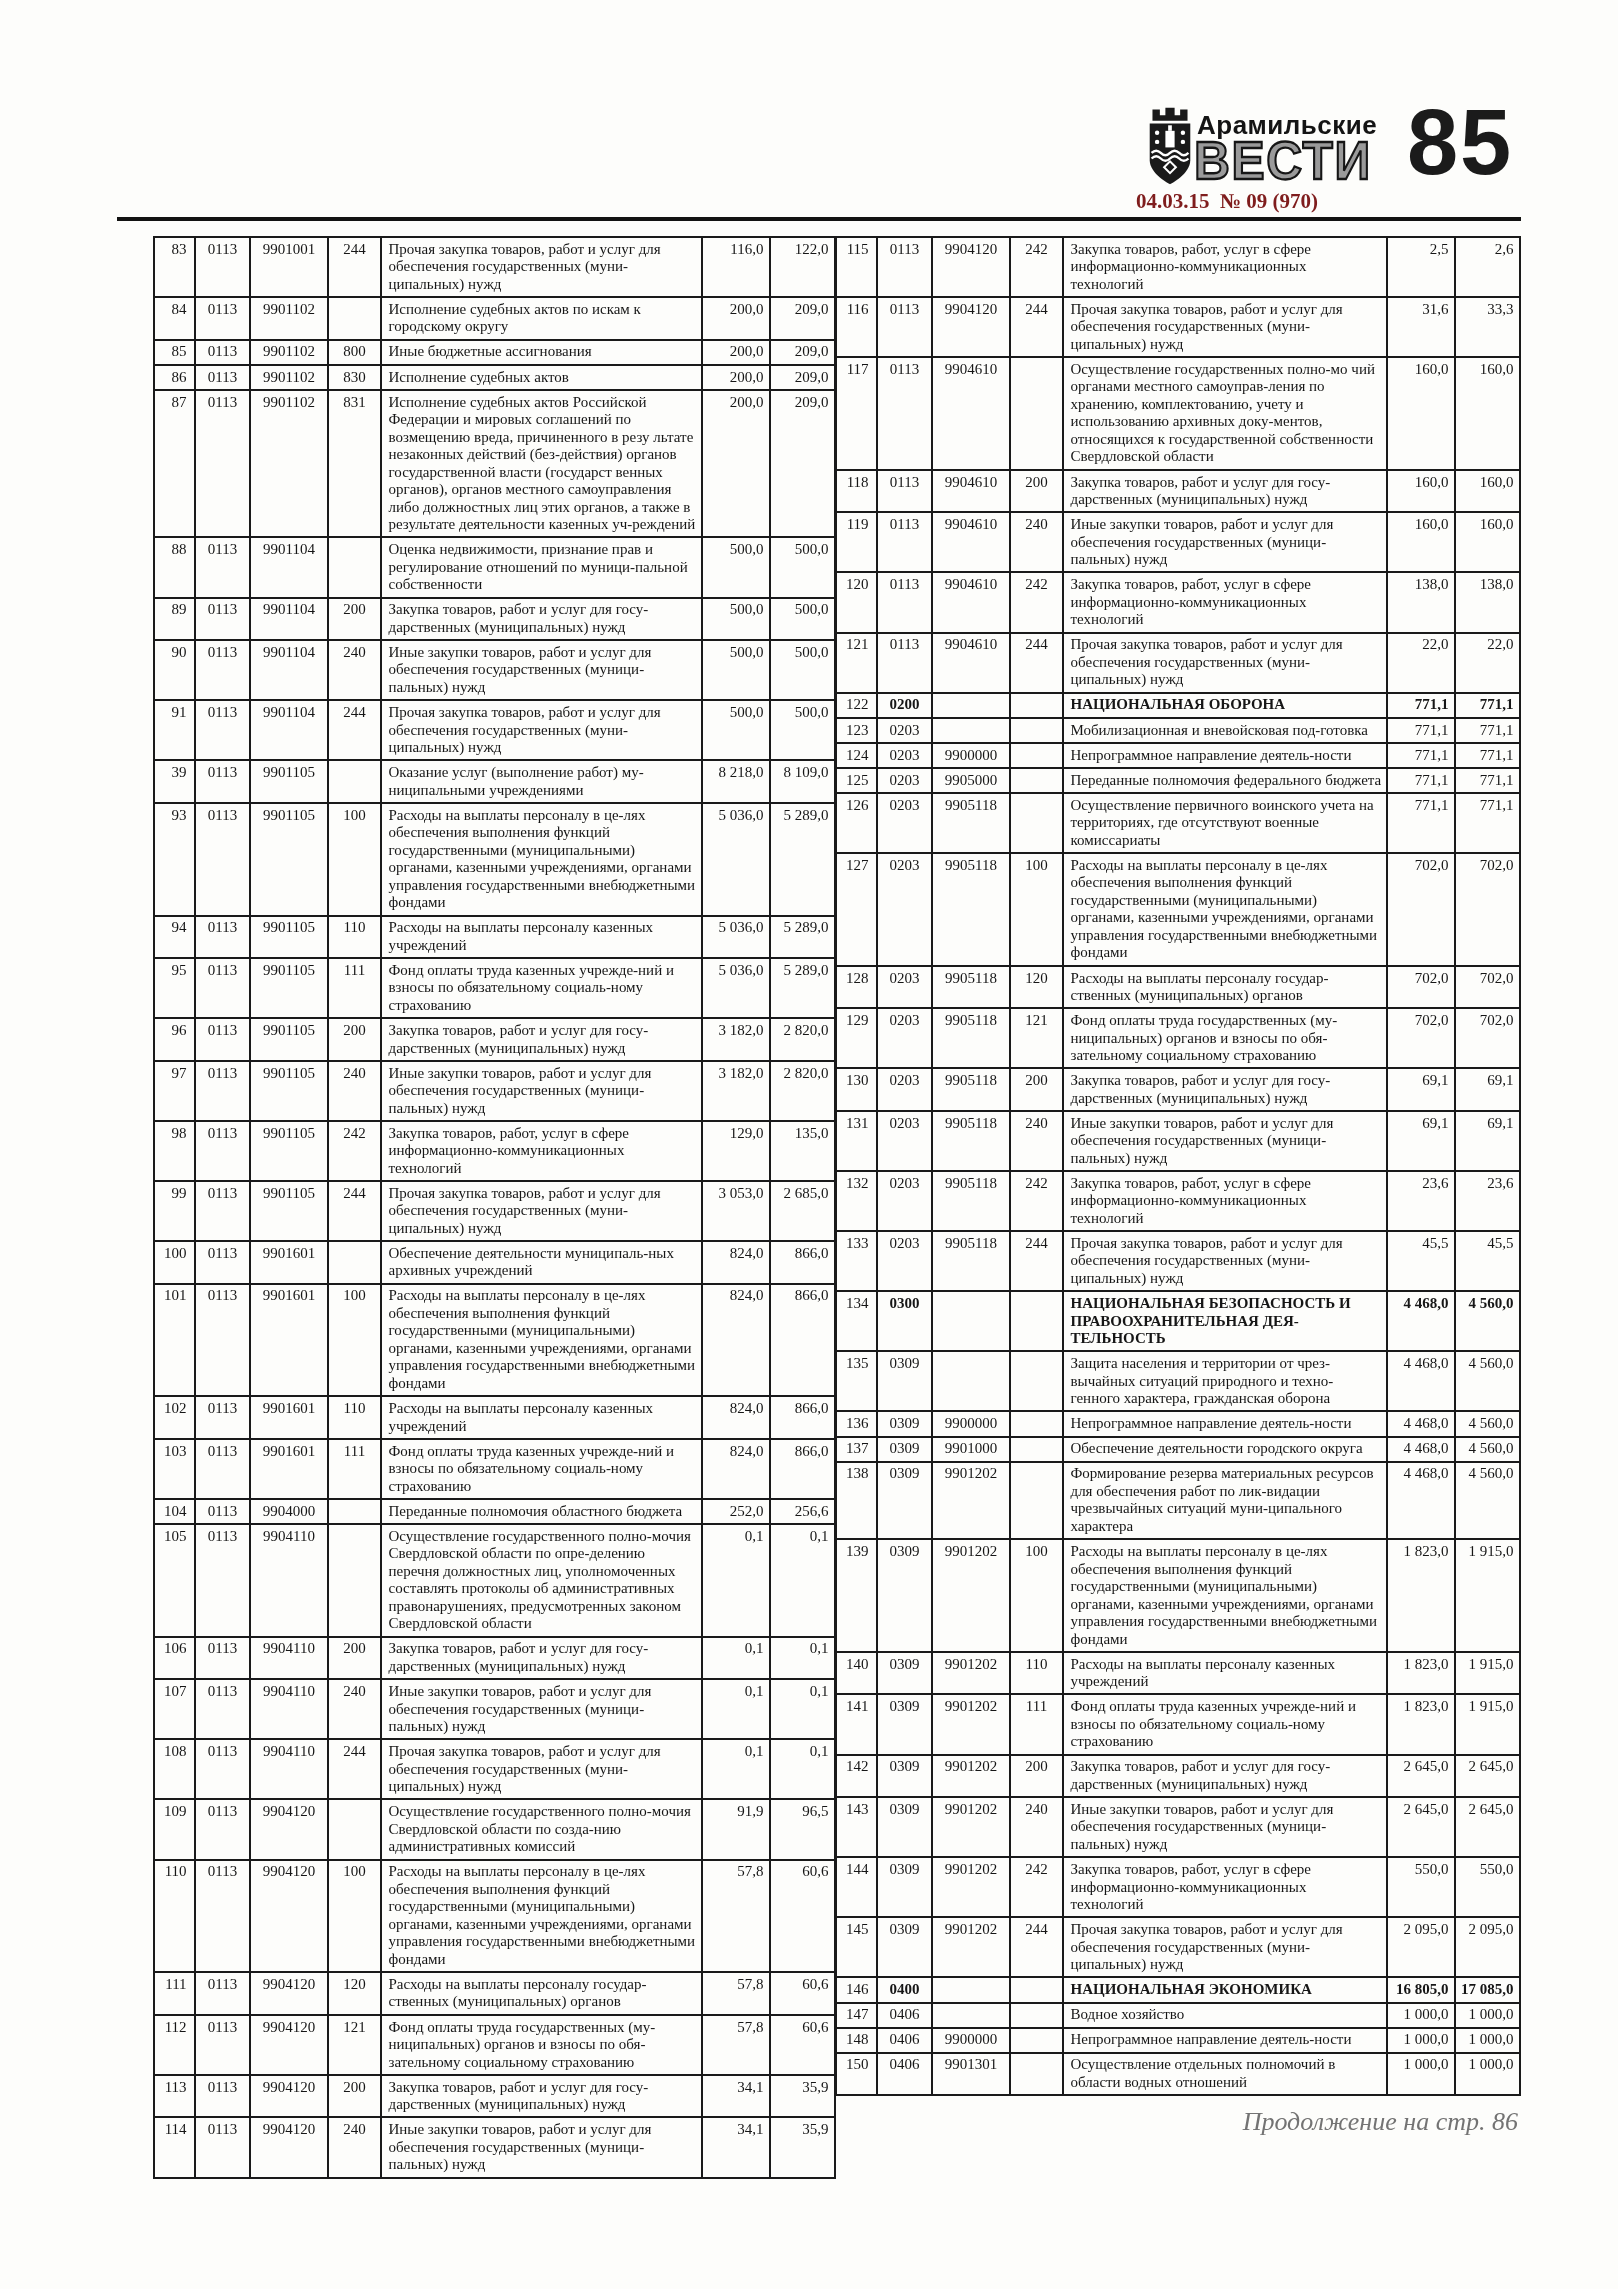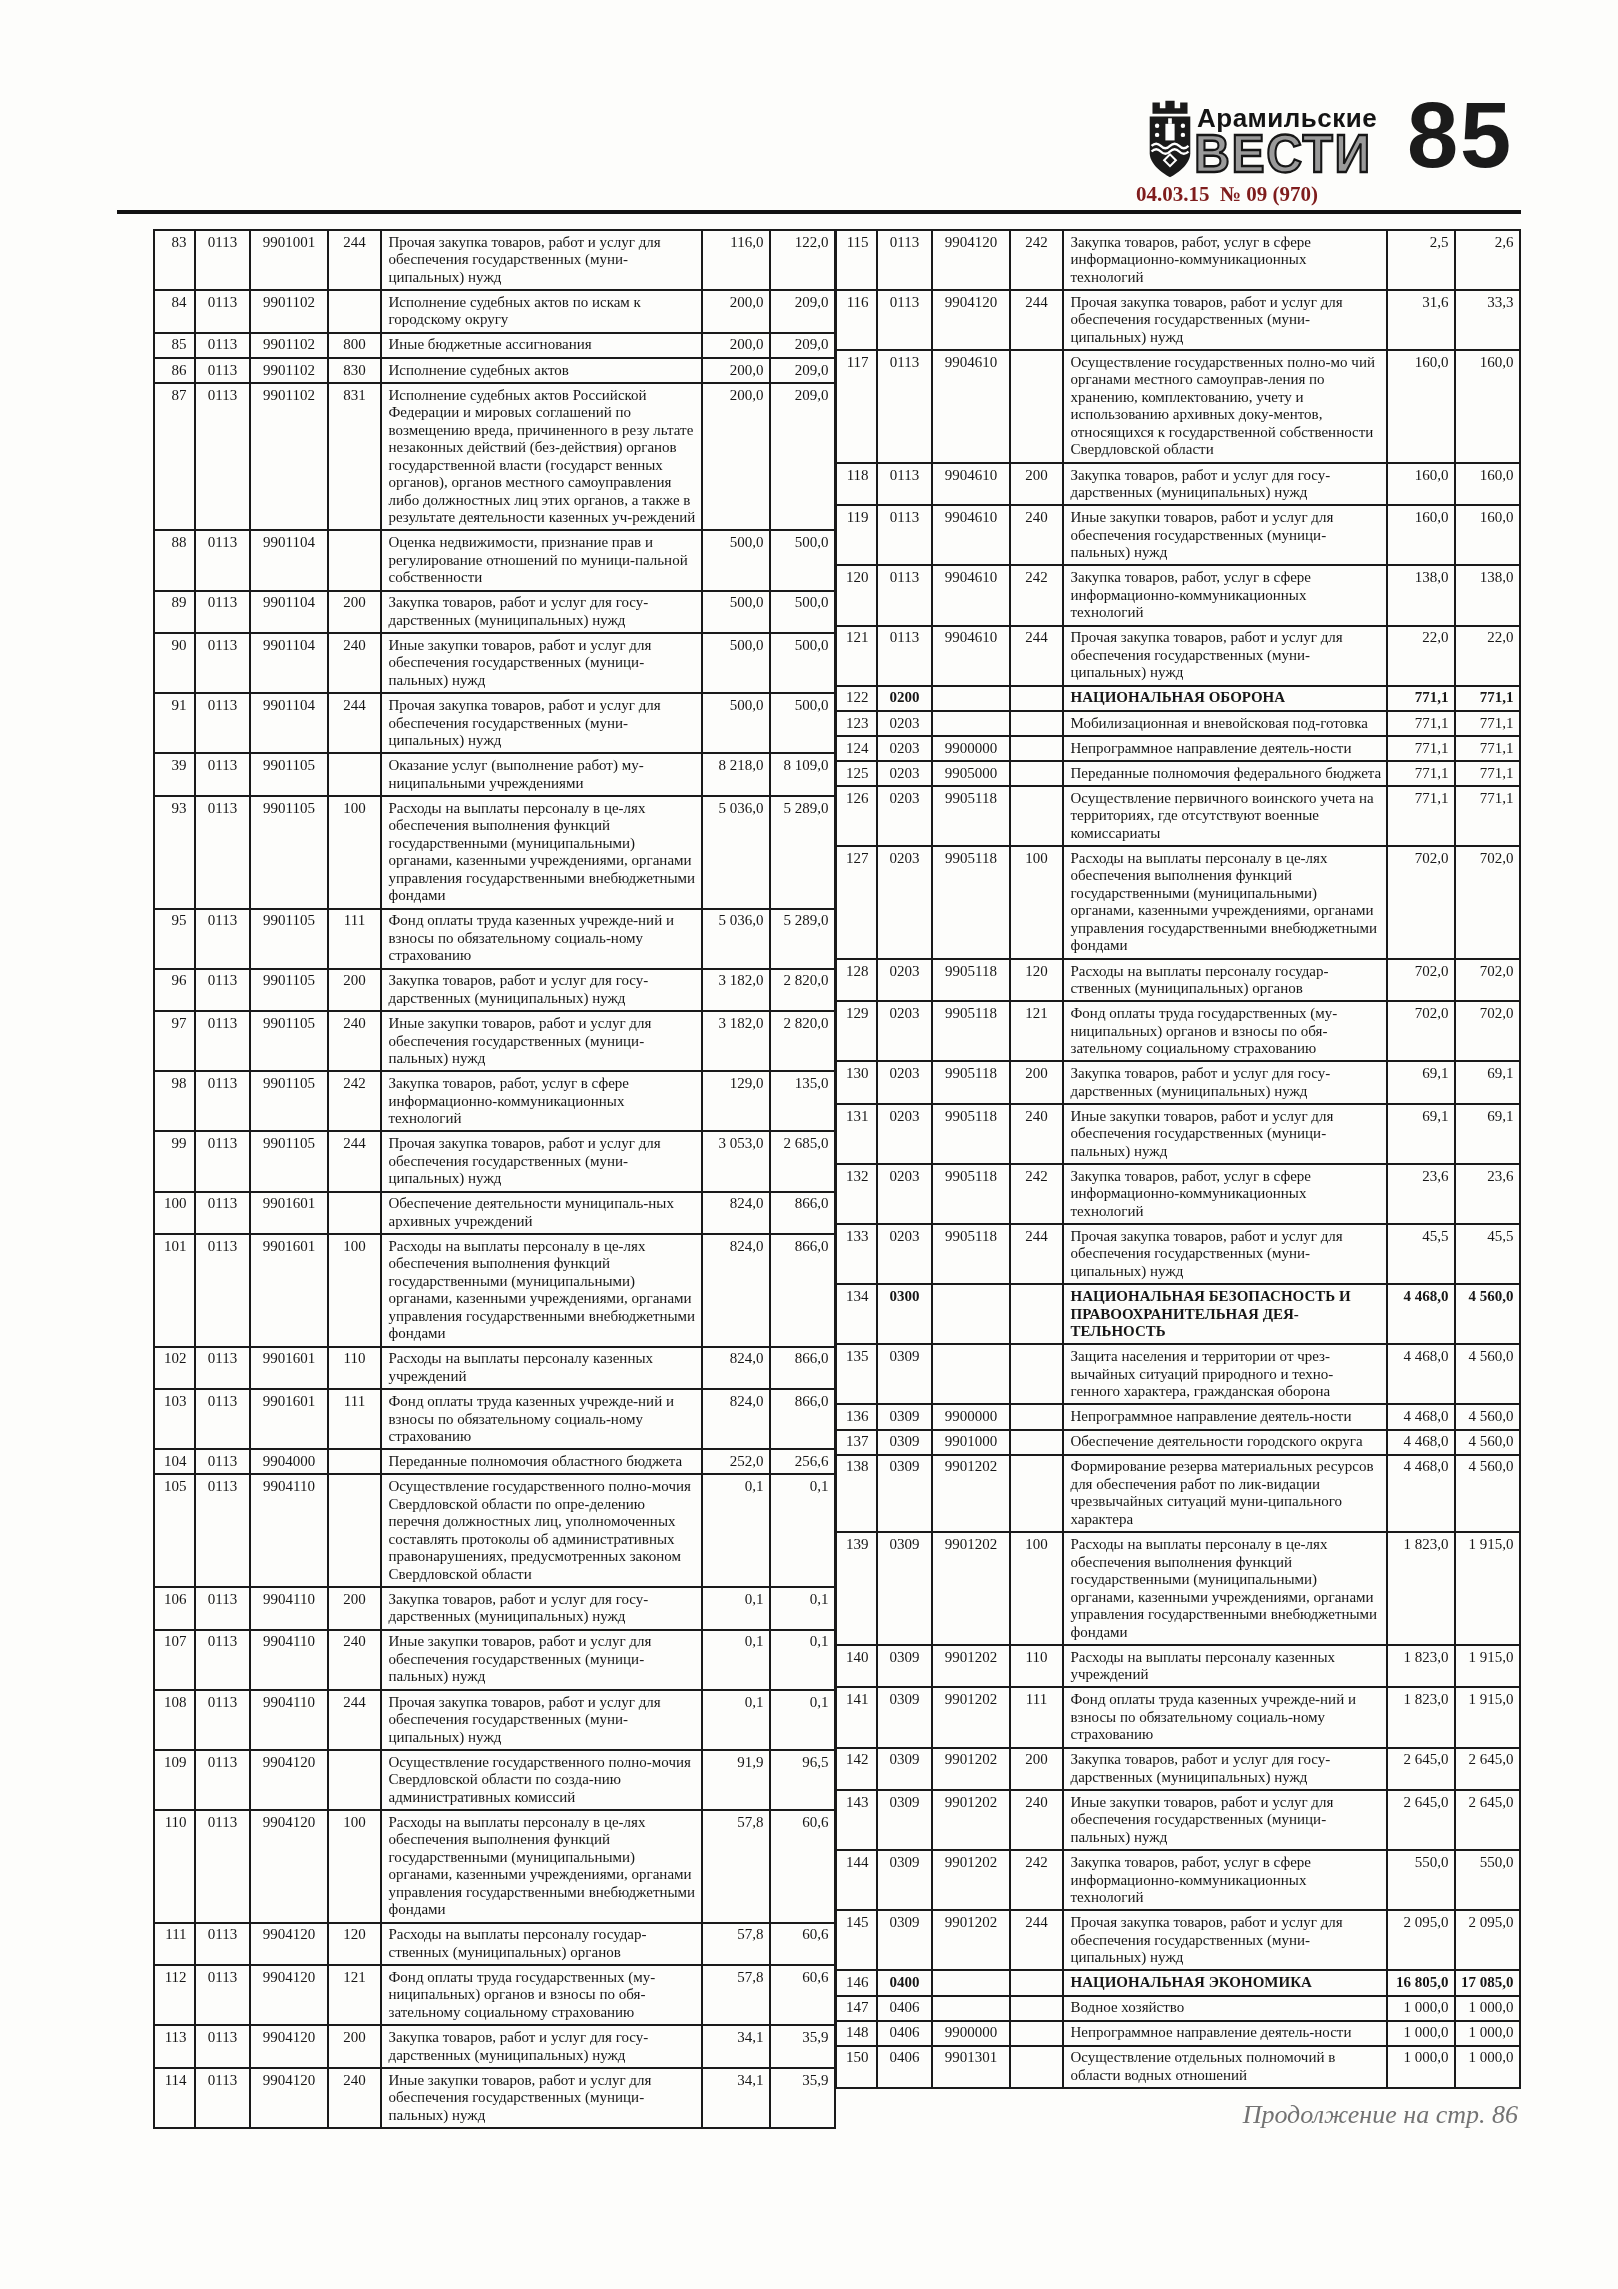--- a/index.html
+++ b/index.html
@@ -1,21 +1,21 @@
 <!DOCTYPE html>
 <html style="font-size:14.8px"><head>
 <meta charset="utf-8">
 <style>
   html,body{margin:0;padding:0;}
   body{
     width:1619px;height:2290px;position:relative;
     background:#fdfdfb;color:#161616;
     font-family:"Liberation Serif", serif;
   }
-  .page{position:absolute;inset:0;overflow:hidden;}
+  .page{position:absolute;inset:0;overflow:hidden;margin-top:7px;}
 
   
   .coat{position:absolute;left:1146px;top:98px;width:48px;height:83px;}
   .brand-top{
     position:absolute;left:1197px;top:103px;
     font-family:"Liberation Sans", sans-serif;font-weight:bold;
     font-size:26px;letter-spacing:0.5px;color:#141414;
   }
   .brand-bottom{
     position:absolute;left:1194px;top:127px;
@@ -192,20 +192,29 @@
           <tr>
             <td>93</td>
             <td>0113</td>
             <td>9901105</td>
             <td>100</td>
             <td>Расходы на выплаты персоналу в це-лях обеспечения выполнения функций государственными (муниципальными) органами, казенными учреждениями, органами управления государственными внебюджетными фондами</td>
             <td>5 036,0</td>
             <td>5 289,0</td>
           </tr>
           <tr>
+            <td>94</td>
+            <td>0113</td>
+            <td>9901105</td>
+            <td>110</td>
+            <td>Расходы на выплаты персоналу казенных учреждений</td>
+            <td>5 036,0</td>
+            <td>5 289,0</td>
+          </tr>
+          <tr>
             <td>95</td>
             <td>0113</td>
             <td>9901105</td>
             <td>111</td>
             <td>Фонд оплаты труда казенных учрежде-ний и взносы по обязательному социаль-ному страхованию</td>
             <td>5 036,0</td>
             <td>5 289,0</td>
           </tr>
           <tr>
             <td>96</td>

